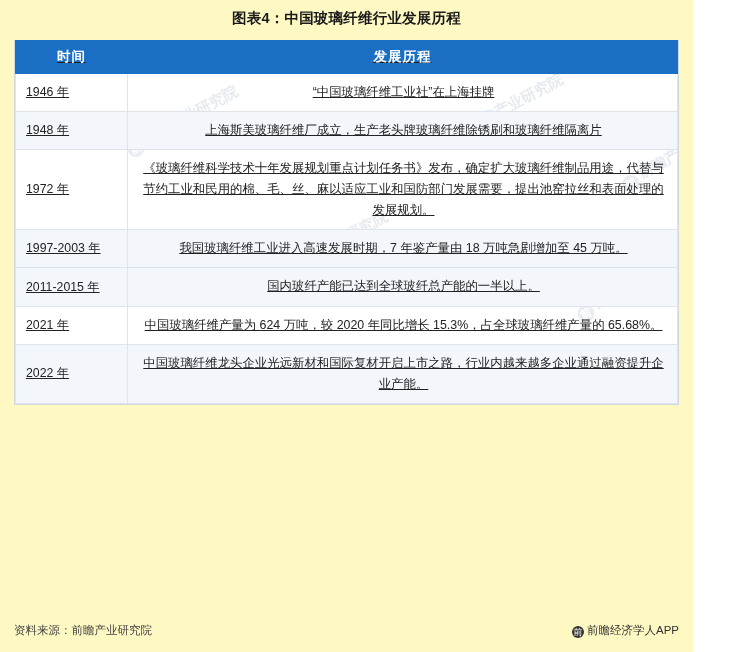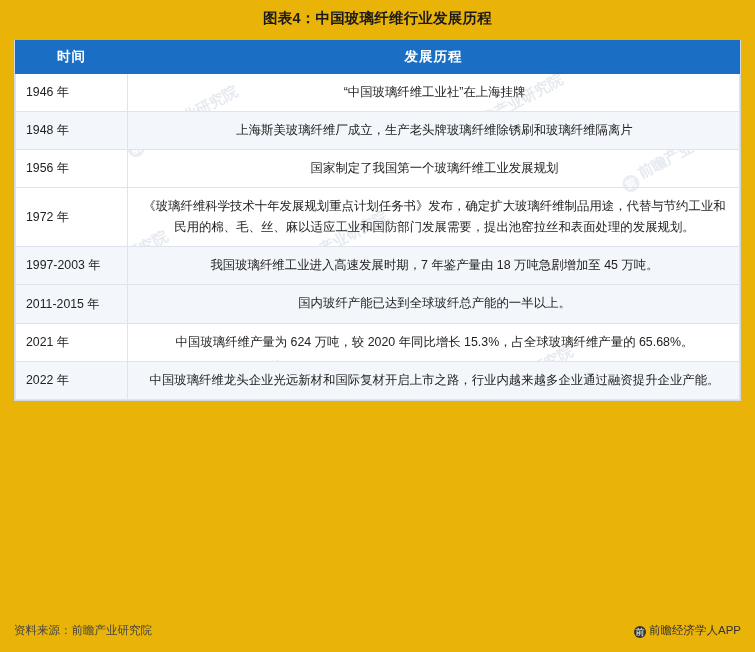--- a/index.html
+++ b/index.html
@@ -6,23 +6,23 @@
   html, body {
     margin: 0; padding: 0;
     width: 755px; height: 652px;
     background: #ffffff;
     font-family: "Liberation Sans", sans-serif;
     color: #222;
     overflow: hidden;
   }
   .page {
     position: relative;
-    width: 755px;
+    width: 693px;
     height: 652px;
-    background: #eab308;
+    background: #fef9c3;
   }
   .title {
     text-align: center;
     font-size: 14.5px;
     font-weight: bold;
     color: #1a1a1a;
     padding: 9px 0 12px 0;
     letter-spacing: 0.2px;
   }
   .table-wrap {
@@ -32,20 +32,21 @@
     border-top: none;
     background: #ffffff;
   }
   table {
     width: 100%;
     border-collapse: collapse;
     table-layout: fixed;
     position: relative;
     z-index: 2;
     background: transparent;
+    text-decoration: underline;
   }
   thead th {
     background: #1a6fc4;
     color: #ffffff;
     font-size: 13.5px;
     font-weight: bold;
     height: 33px;
     border: 1px solid #1a6fc4;
     letter-spacing: 1px;
   }
@@ -158,24 +159,20 @@
       <tbody>
         <tr>
           <td class="c-time">1946 年</td>
           <td class="c-desc">“中国玻璃纤维工业社”在上海挂牌</td>
         </tr>
         <tr class="alt">
           <td class="c-time">1948 年</td>
           <td class="c-desc">上海斯美玻璃纤维厂成立，生产老头牌玻璃纤维除锈刷和玻璃纤维隔离片</td>
         </tr>
         <tr>
-          <td class="c-time">1956 年</td>
-          <td class="c-desc">国家制定了我国第一个玻璃纤维工业发展规划</td>
-        </tr>
-        <tr>
           <td class="c-time">1972 年</td>
           <td class="c-desc">《玻璃纤维科学技术十年发展规划重点计划任务书》发布，确定扩大玻璃纤维制品用途，代替与节约工业和民用的棉、毛、丝、麻以适应工业和国防部门发展需要，提出池窑拉丝和表面处理的发展规划。</td>
         </tr>
         <tr class="alt">
           <td class="c-time">1997-2003 年</td>
           <td class="c-desc">我国玻璃纤维工业进入高速发展时期，7 年鉴产量由 18 万吨急剧增加至 45 万吨。</td>
         </tr>
         <tr class="alt">
           <td class="c-time">2011-2015 年</td>
           <td class="c-desc">国内玻纤产能已达到全球玻纤总产能的一半以上。</td>

